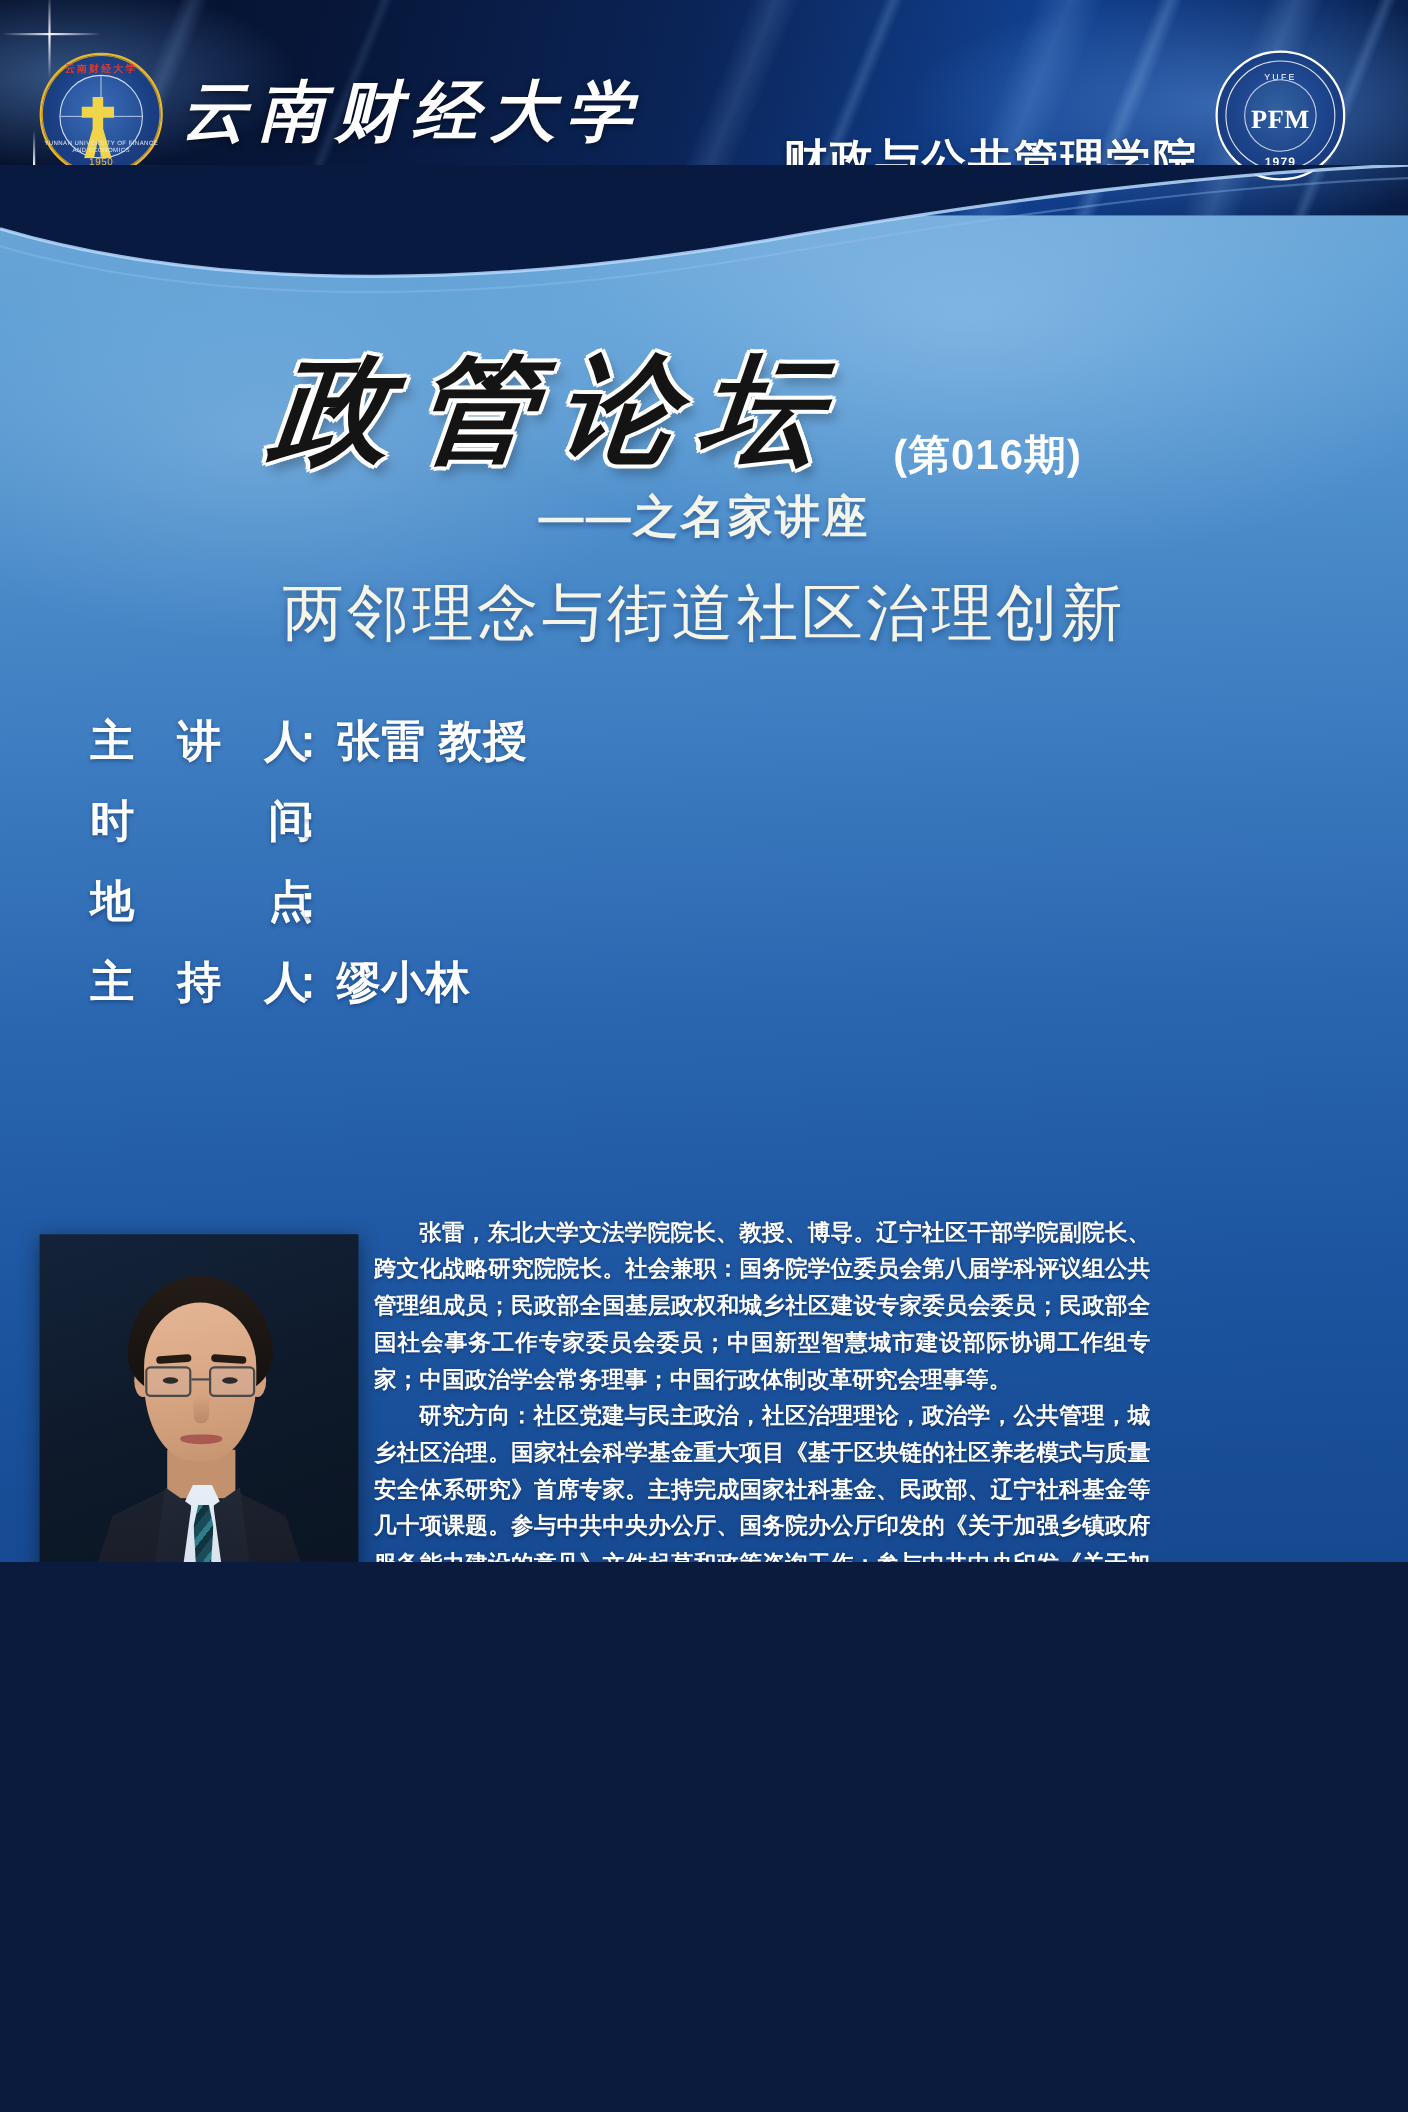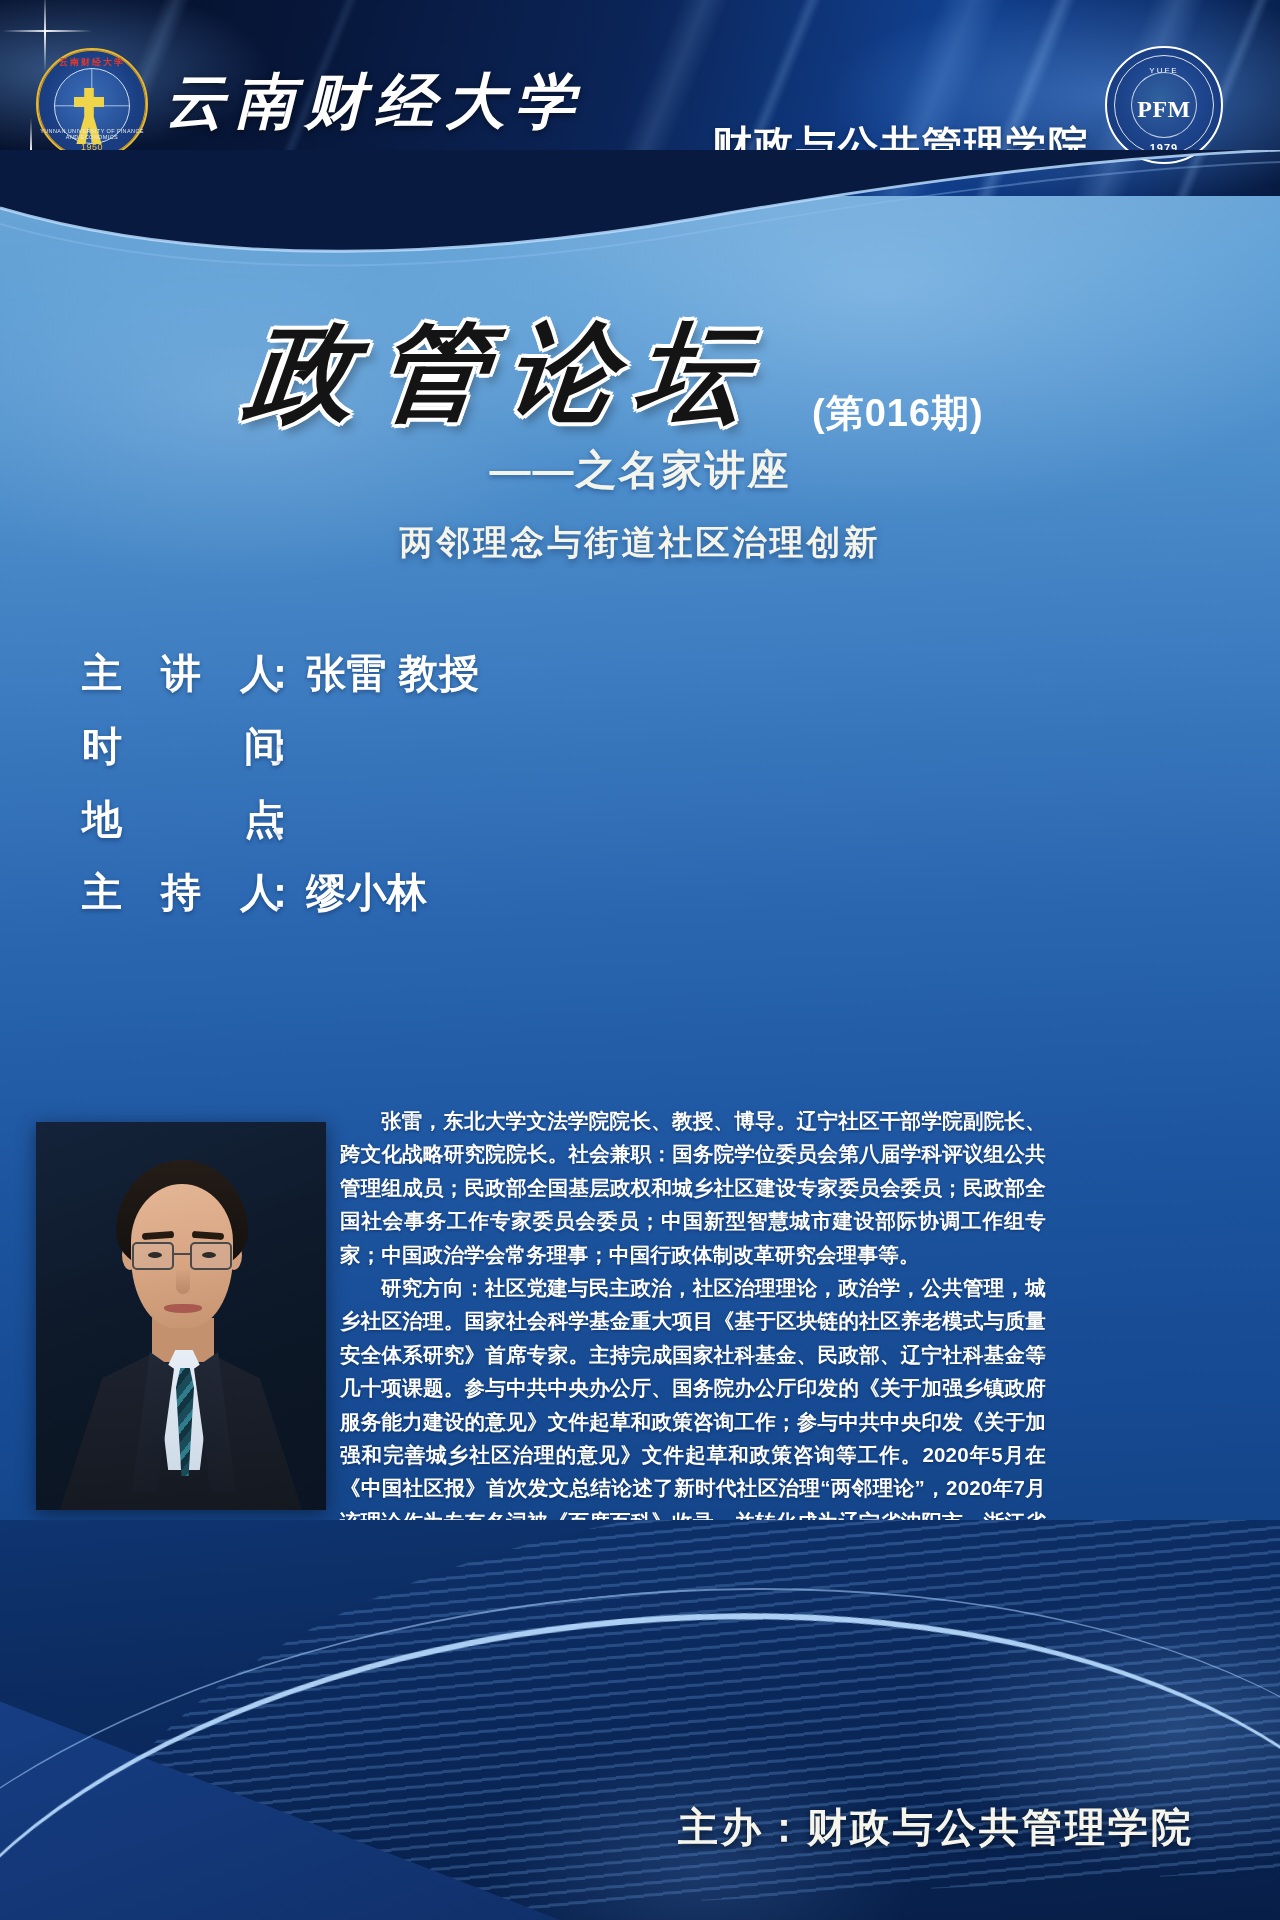--- a/index.html
+++ b/index.html
@@ -5,21 +5,21 @@
   * { margin:0; padding:0; box-sizing:border-box; }
   html, body {
     width:1280px; height:1920px;
     font-family:"Liberation Sans", "DejaVu Sans", sans-serif;
     background:#0a1b3d; overflow:hidden;
   }
 
   
   .poster{
     position:relative;
-    width:1280px; height:1920px;
+    width:1280px; height:1420px;
     overflow:hidden;
     background:#8b5cf6;
   }
 
   
   .header-band{
     position:absolute; left:0; top:0; width:1280px; height:196px;
     background:
       radial-gradient(ellipse 420px 150px at 1120px 96px, rgba(90,150,230,.55), rgba(90,150,230,0) 70%),
       radial-gradient(ellipse 300px 120px at 60px 70px, rgba(120,180,255,.40), rgba(120,180,255,0) 70%),
@@ -187,21 +187,21 @@
     position:absolute; left:0; right:0; top:420px;
     text-align:center;
     font-size:41px; font-weight:bold; color:#f3f4ec;
     letter-spacing:2px;
     text-shadow:0 2px 5px rgba(10,40,90,.45);
     margin-top:23px;
   }
   .topic{
     position:absolute; left:0; right:0; top:520px;
     text-align:center;
-    font-size:34px; font-weight:bold; color:#f5f4e9;
+    font-size:56px; font-weight:normal; color:#f5f4e9;
     letter-spacing:3px;
     text-shadow:0 3px 7px rgba(10,40,90,.5);
   }
 
   
   .info-block{
     position:absolute; left:82px; top:646px; width:1120px;
   }
   .info-row{
     display:flex; align-items:baseline;

